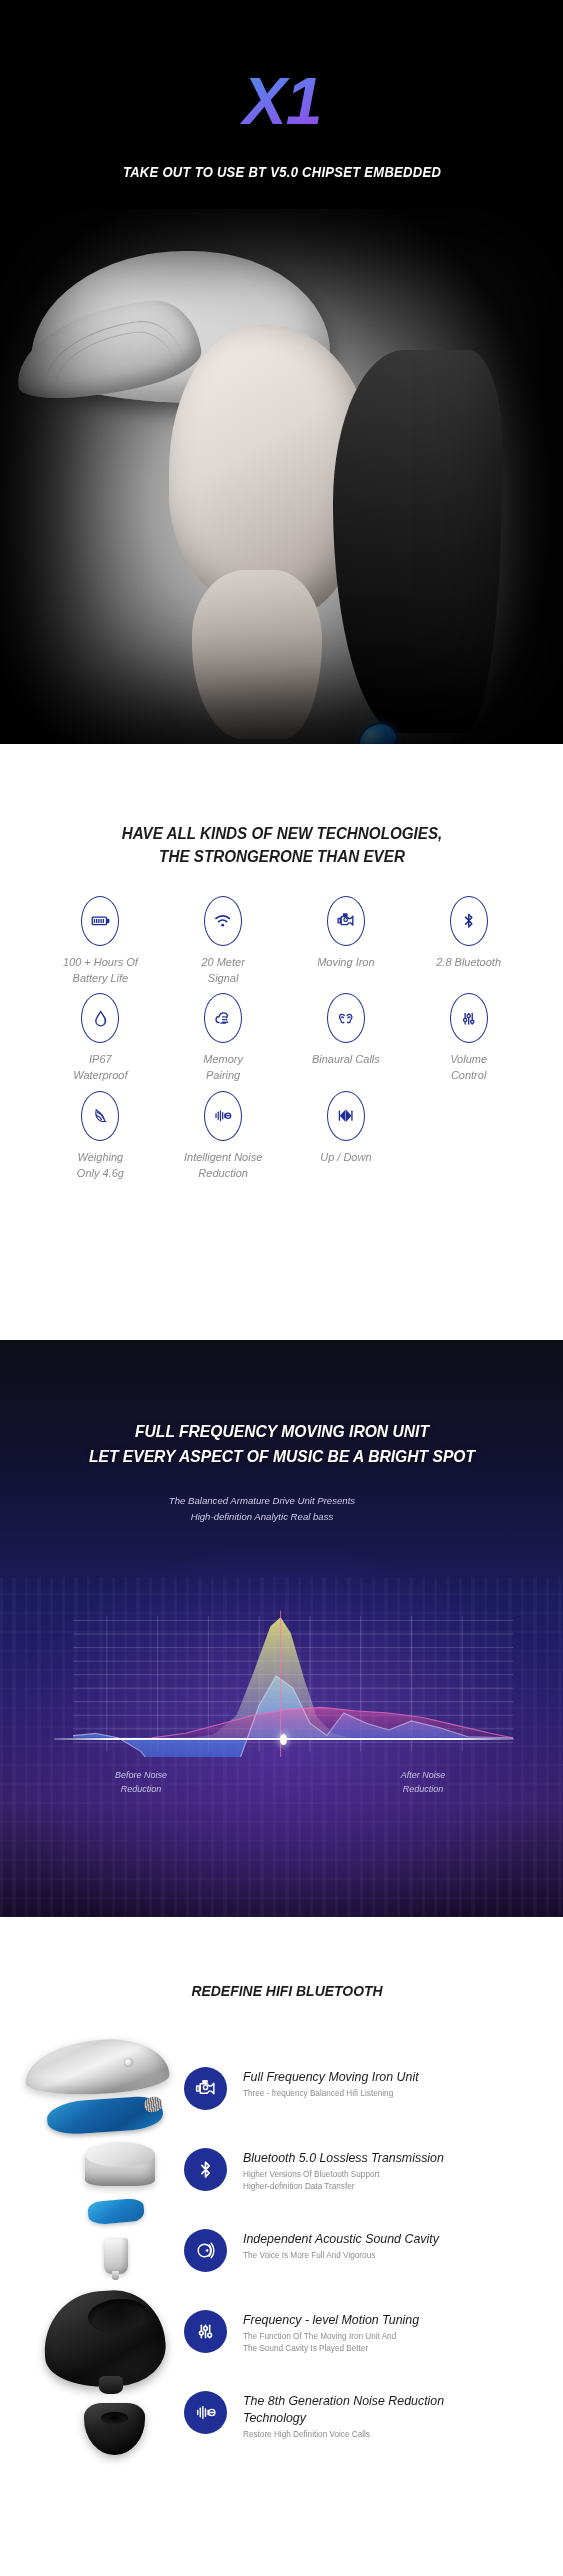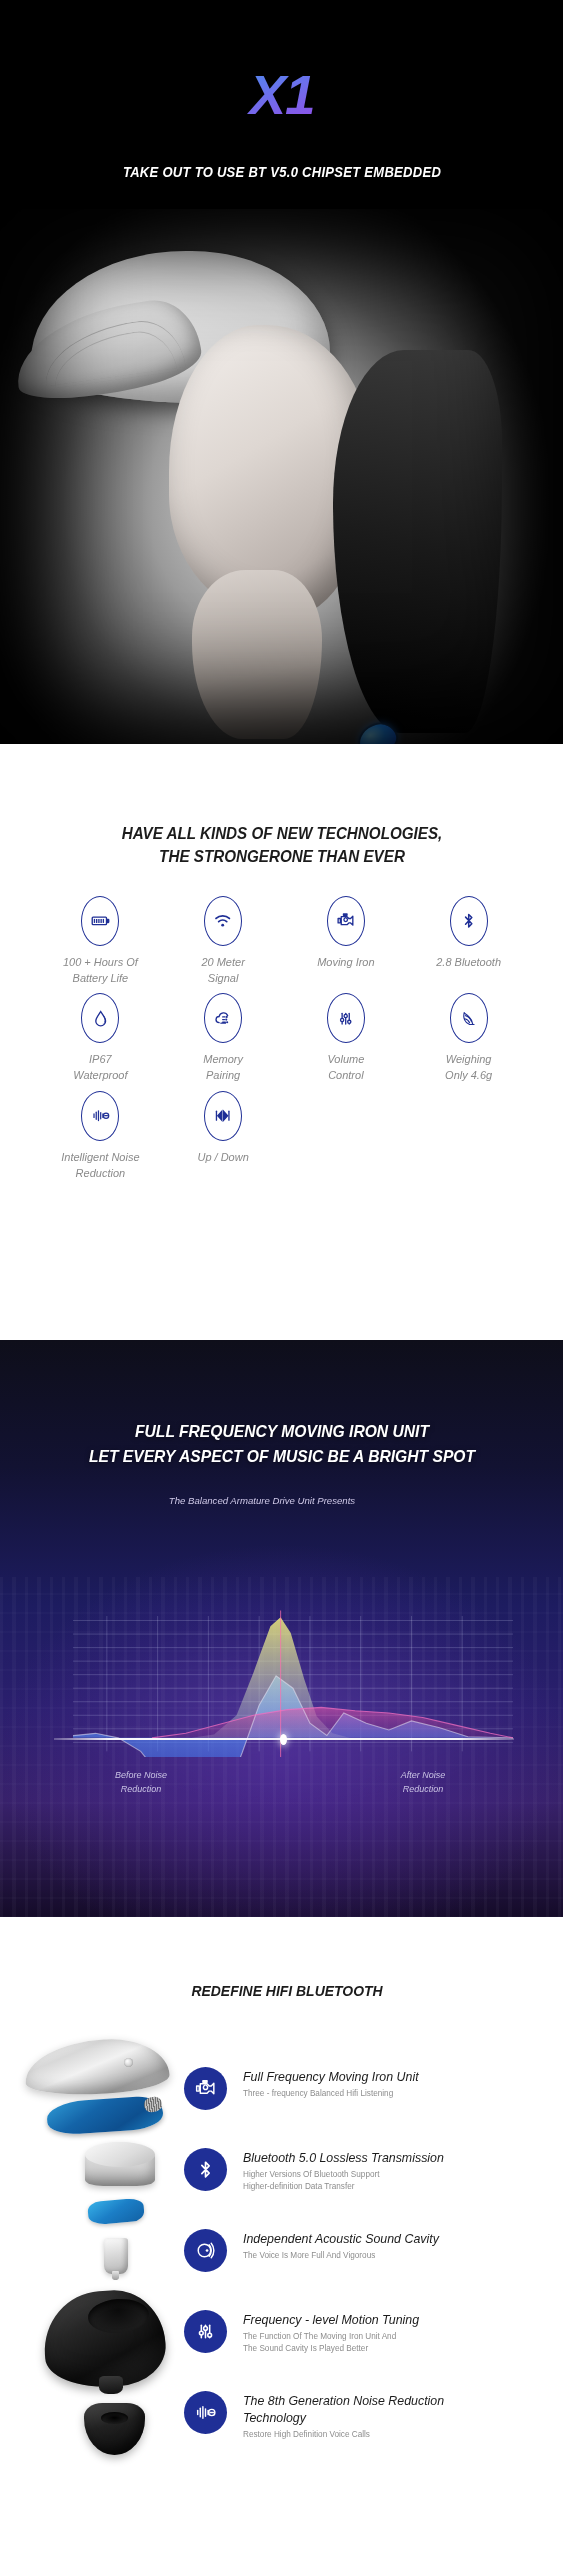--- a/index.html
+++ b/index.html
@@ -6,21 +6,21 @@
   html,body { background:#ffffff; }
   body {
     width:564px; height:2576px; position:relative; overflow:hidden;
     font-family:"Liberation Sans", sans-serif; color:#222;
   }
 
   
   .hero { position:absolute; left:0; top:0; width:564px; height:744px; background:#000; overflow:hidden; }
   .hero-logo {
     position:absolute; left:0; top:68px; width:564px; text-align:center;
-    font-size:55px; font-weight:bold; font-style:italic; letter-spacing:-1.1px;
+    font-size:66px; font-weight:bold; font-style:italic; letter-spacing:-1.1px;
     font-family:"Liberation Sans", sans-serif; line-height:1;
     background:linear-gradient(160deg,#3fb6f4 0%,#4a8ef0 32%,#8a55e8 62%,#4fa8f2 92%);
     -webkit-background-clip:text; background-clip:text; color:transparent;
     -webkit-text-fill-color:transparent;
   }
   .hero-sub {
     position:absolute; left:0; top:164px; width:564px; text-align:center;
     color:#fff; font-size:14px; font-weight:bold; font-style:italic;
     letter-spacing:0.3px; transform:scaleX(0.93); transform-origin:center;
   }
@@ -263,20 +263,31 @@
             <circle cx="32" cy="26" r="2.4" fill="#1f2f96" stroke="none"></circle>
             <circle cx="34" cy="32" r="2.4" fill="#1f2f96" stroke="none"></circle>
             <path d="M20 34h10"></path>
           </svg>
         </div>
       <div class="flabel">Memory
 Pairing</div>
     </div>
 
 
+    <div class="fcell">
+      <div class="fbadge">
+          <svg viewBox="0 0 48 48" fill="none" stroke="#1f2f96" stroke-width="2.8" stroke-linecap="round">
+            <path d="M21 17a6 6 0 0 0-11 3c0 5 4 6 4 10a3.5 3.5 0 0 0 6 2"></path>
+            <path d="M14 21a3 3 0 0 1 5 1"></path>
+            <path d="M27 17a6 6 0 0 1 11 3c0 5-4 6-4 10a3.5 3.5 0 0 1-6 2"></path>
+            <path d="M34 21a3 3 0 0 0-5 1"></path>
+          </svg>
+        </div>
+      <div class="flabel">Binaural Calls</div>
+    </div>
 
     <div class="fcell">
       <div class="fbadge">
           <svg viewBox="0 0 48 48" fill="none" stroke="#1f2f96" stroke-width="3" stroke-linecap="round">
             <line x1="16" y1="12" x2="16" y2="36"></line>
             <line x1="24" y1="12" x2="24" y2="36"></line>
             <line x1="32" y1="12" x2="32" y2="36"></line>
             <circle cx="16" cy="27" r="3.6" fill="#fff"></circle>
             <circle cx="24" cy="18" r="3.6" fill="#fff"></circle>
             <circle cx="32" cy="31" r="3.6" fill="#fff"></circle>
@@ -333,20 +344,21 @@
 
 <section class="dark">
   <div class="dk-mixer"></div>
 
   <div class="dk-title">
     <div>FULL FREQUENCY MOVING IRON UNIT</div>
     <div>LET EVERY ASPECT OF MUSIC BE A BRIGHT SPOT</div>
   </div>
   <div class="dk-sub">
     <div>The Balanced Armature Drive Unit Presents</div>
+    <div>High-definition Analytic Real bass</div>
   </div>
 
   <div class="chart">
     <svg viewBox="0 0 780 360" preserveAspectRatio="none">
       <defs>
         <linearGradient id="gBlue" x1="0" y1="0" x2="0" y2="1">
           <stop offset="0%" stop-color="#6fa8ff" stop-opacity=".95"></stop>
           <stop offset="100%" stop-color="#2b52d8" stop-opacity=".55"></stop>
         </linearGradient>
         <linearGradient id="gYel" x1="0" y1="0" x2="0" y2="1">

